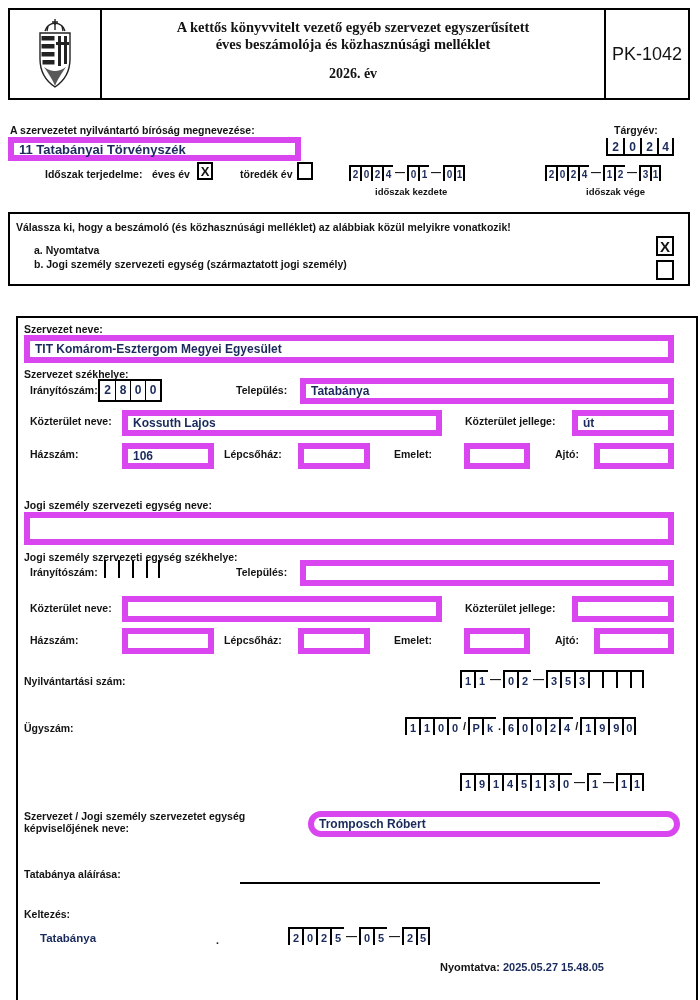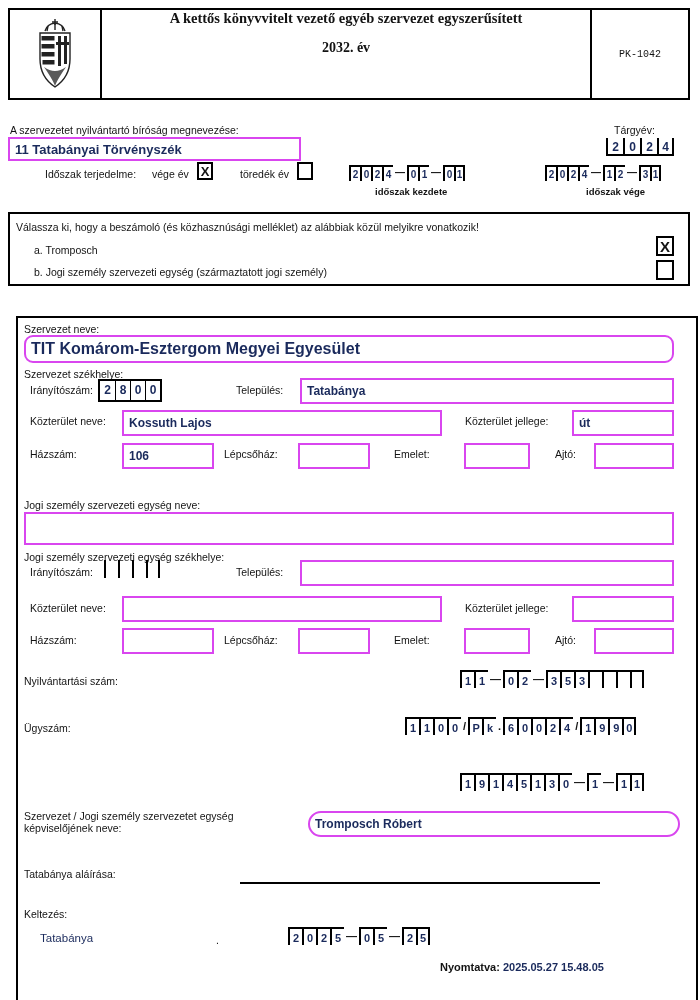--- a/index.html
+++ b/index.html
@@ -3,25 +3,25 @@
 <meta charset="utf-8">
 <style>
   * { margin:0; padding:0; box-sizing:border-box; }
   html,body { background:#e8e8e8; }
   .page {
     position:relative; width:700px; height:1000px; margin:0 auto;
     background:#ffffff; font-family:"Liberation Sans", sans-serif; color:#131313;
     overflow:hidden;
   }
   .box { position:absolute; border:2px solid #000; background:#fff; }
-  .lbl { position:absolute; font-weight:normal; font-size:10.5px; white-space:nowrap; color:#131313; }
+  .lbl { position:absolute; font-weight:bold; font-size:10.5px; white-space:nowrap; color:#131313; }
   .cap { position:absolute; font-weight:bold; font-size:9.5px; color:#131313; white-space:nowrap; }
   .val { color:#1a2a5c; }
   .ibox {
-    position:absolute; border:2px solid #d946ef; background:#fff;
+    position:absolute; border:6px solid #d946ef; background:#fff;
     display:flex; align-items:center; padding-left:5px;
     font-weight:bold; font-size:12px; color:#1a2a5c; white-space:nowrap;
   }
   .cb {
     position:absolute; width:16px; height:18px; border:2px solid #000;
     font-weight:bold; font-size:13px; line-height:15px; text-align:center; color:#131313;
     background:#fff;
   }
   .cb.big { width:18px; height:20px; line-height:17px; font-size:15px; }
   
@@ -40,27 +40,27 @@
   .cellbox { position:absolute; display:flex; border:2px solid #000; color:#1a2a5c; background:#fff; }
   .cellbox .c {
     width:15px; height:19px; border-left:1px solid #000;
     font-weight:bold; font-size:12px; line-height:19px; text-align:center; flex:none;
   }
   .cellbox .c:first-child { border-left:none; }
   
   .hdr { position:absolute; left:8px; top:8px; width:682px; height:92px; border:2px solid #000; display:flex; }
   .hdr-arms { width:92px; border-right:2px solid #000; display:flex; align-items:center; justify-content:center; flex:none; }
   .hdr-title {
-    flex:1; border-right:2px solid #000; text-align:center; 
+    flex:1; border-right:2px solid #000; text-align:center; padding-top:9px;
     font-family:"Liberation Serif", serif; font-weight:bold; font-size:14.5px; line-height:1.18;
   }
   .hdr-year { margin-top:13px; font-size:14px; }
   .hdr-code {
-    width:96px; flex:none; display:flex; align-items:center; justify-content:center;
-    font-family:Liberation Mono, monospace; font-size:10px;
+    width:82px; flex:none; display:flex; align-items:center; justify-content:center;
+    font-family:Liberation Sans, sans-serif; font-size:18px;
   }
   .sigline { position:absolute; border-bottom:2px solid #000; }
   .footer { position:absolute; font-weight:bold; font-size:11px; white-space:nowrap; }
 </style>
 </head>
 <body>
 
 <div class="page">
 
   <div class="hdr">
@@ -79,37 +79,38 @@
           <rect x="10.5" y="43" width="12" height="4.5"></rect>
           <rect x="26" y="19" width="3" height="30"></rect>
           <rect x="32" y="19" width="3" height="28"></rect>
           <rect x="24" y="25" width="13" height="3"></rect>
           <path d="M12 50 q11 16 11 20 q0 -4 11 -20 q-11 8 -22 0" opacity="0.75"></path>
         </g>
       </svg>
     </div>
     <div class="hdr-title">
       <div>A kettős könyvvitelt vezető egyéb szervezet egyszerűsített</div>
-      <div class="hdr-year">2032. év</div>
+      <div>éves beszámolója és közhasznúsági melléklet</div>
+      <div class="hdr-year">2026. év</div>
     </div>
     <div class="hdr-code">PK-1042</div>
   </div>
 
   <div class="lbl" style="left:10px; top:124px;">A szervezetet nyilvántartó bíróság megnevezése:</div>
   <div class="lbl" style="left:614px; top:124px;">Tárgyév:</div>
   <div class="ibox" style="left:8px; top:137px; width:293px; height:24px; font-size:13px;">11 Tatabányai Törvényszék</div>
   <div class="comb under" style="left:606px; top:138px;">
       <span class="c">2</span>
       <span class="c">0</span>
       <span class="c">2</span>
       <span class="c">4</span>
     </div>
 
   <div class="lbl" style="left:45px; top:168px;">Időszak terjedelme:</div>
-  <div class="lbl" style="left:152px; top:168px;">vége év</div>
+  <div class="lbl" style="left:152px; top:168px;">éves év</div>
   <div class="cb" style="left:197px; top:162px;">X</div>
   <div class="lbl" style="left:240px; top:168px;">töredék év</div>
   <div class="cb" style="left:297px; top:162px;"></div>
   <div class="comb small" style="left:349px; top:165px;">
       <span class="c">2</span>
       <span class="c">0</span>
       <span class="c">2</span>
       <span class="c">4</span>
       <span class="sep">—</span>
       <span class="c">0</span>
@@ -128,30 +129,30 @@
       <span class="c">1</span>
       <span class="c">2</span>
       <span class="sep">—</span>
       <span class="c">3</span>
       <span class="c">1</span>
     </div>
   <div class="cap" style="left:586px; top:186px;">időszak vége</div>
 
   <div class="box" style="left:8px; top:212px; width:682px; height:74px;">
     <div class="lbl" style="left:6px; top:7px;">Válassza ki, hogy a beszámoló (és közhasznúsági melléklet) az alábbiak közül melyikre vonatkozik!</div>
-    <div class="lbl" style="left:24px; top:30px;">a. Tromposch</div>
+    <div class="lbl" style="left:24px; top:30px;">a. Nyomtatva</div>
     <div class="cb big" style="left:646px; top:22px;">X</div>
-    <div class="lbl" style="left:24px; top:52px;">b. Jogi személy szervezeti egység (származtatott jogi személy)</div>
+    <div class="lbl" style="left:24px; top:44px;">b. Jogi személy szervezeti egység (származtatott jogi személy)</div>
     <div class="cb big" style="left:646px; top:46px;"></div>
   </div>
 
   <div class="box" style="left:16px; top:296px; width:682px; height:810px;margin-top:20px;">
 
     <div class="lbl" style="left:6px; top:5px;">Szervezet neve:</div>
-    <div class="ibox" style="left:6px; top:17px; width:650px; height:28px; font-size:16px;border-radius:9px;">TIT Komárom-Esztergom Megyei Egyesület</div>
+    <div class="ibox" style="left:6px; top:17px; width:650px; height:28px; font-size:12px;">TIT Komárom-Esztergom Megyei Egyesület</div>
     <div class="lbl" style="left:6px; top:50px;">Szervezet székhelye:</div>
 
     <div class="lbl" style="left:12px; top:66px;">Irányítószám:</div>
     <div class="cellbox" style="left:80px; top:61px;">
         <span class="c">2</span>
         <span class="c">8</span>
         <span class="c">0</span>
         <span class="c">0</span>
       </div>
     <div class="lbl" style="left:218px; top:66px;">Település:</div>

